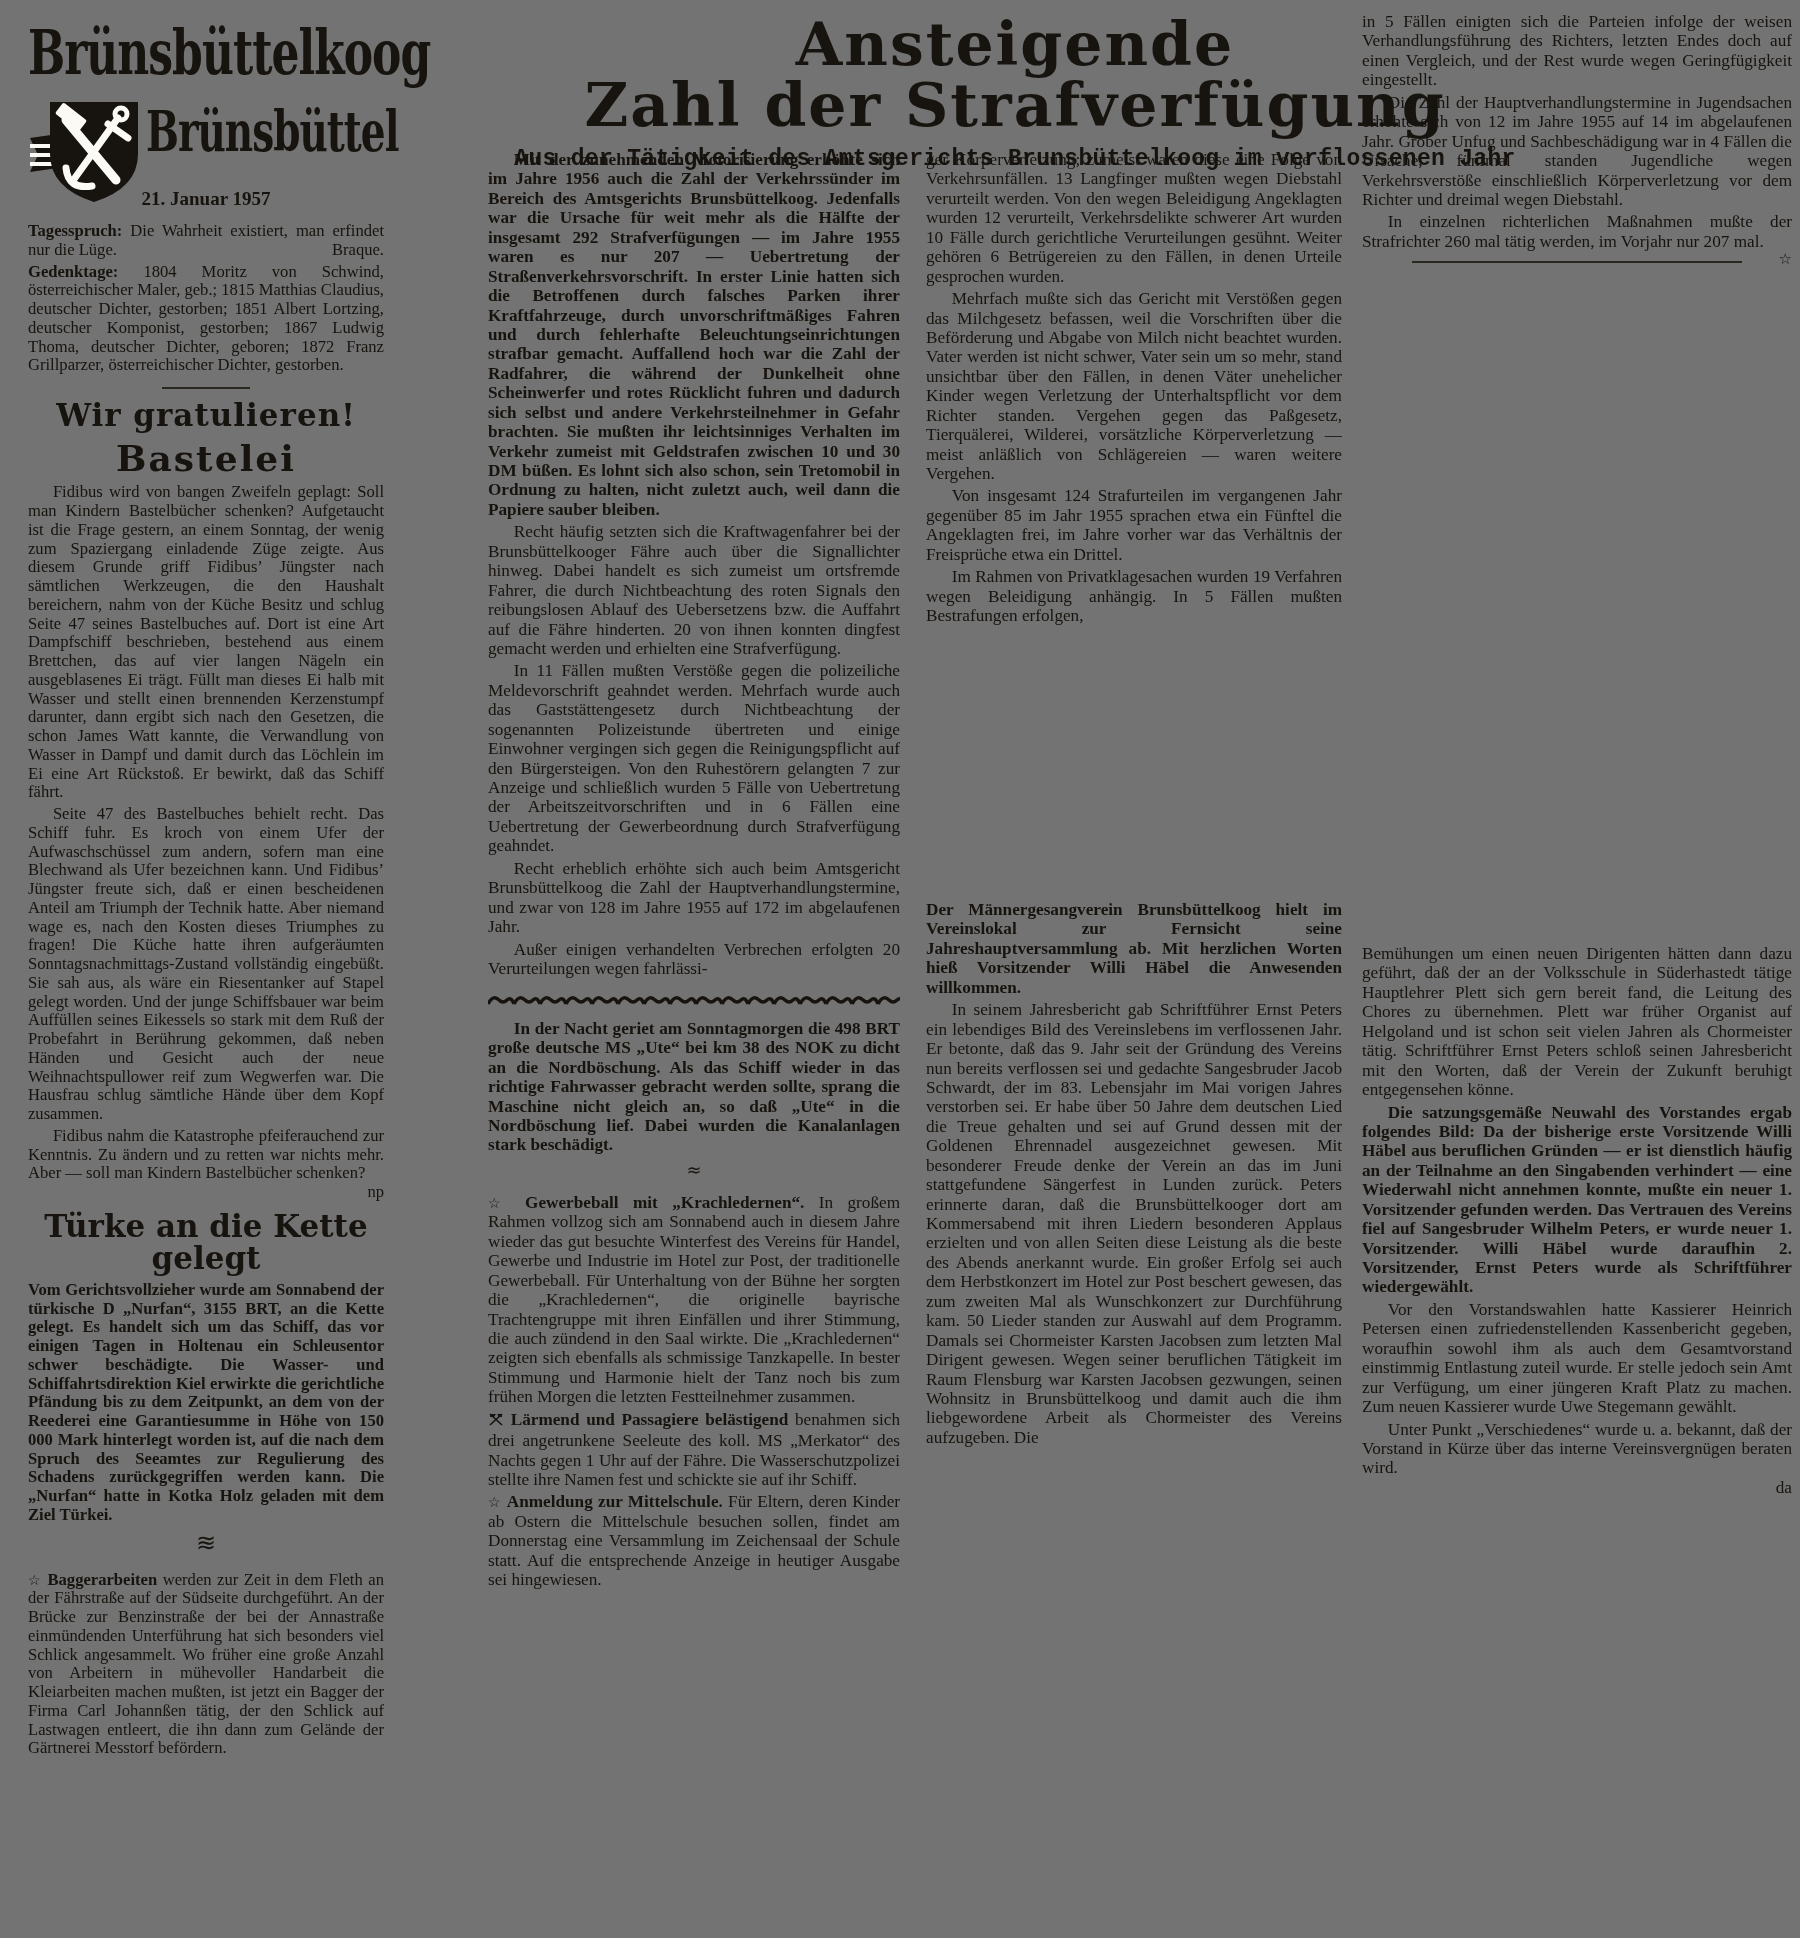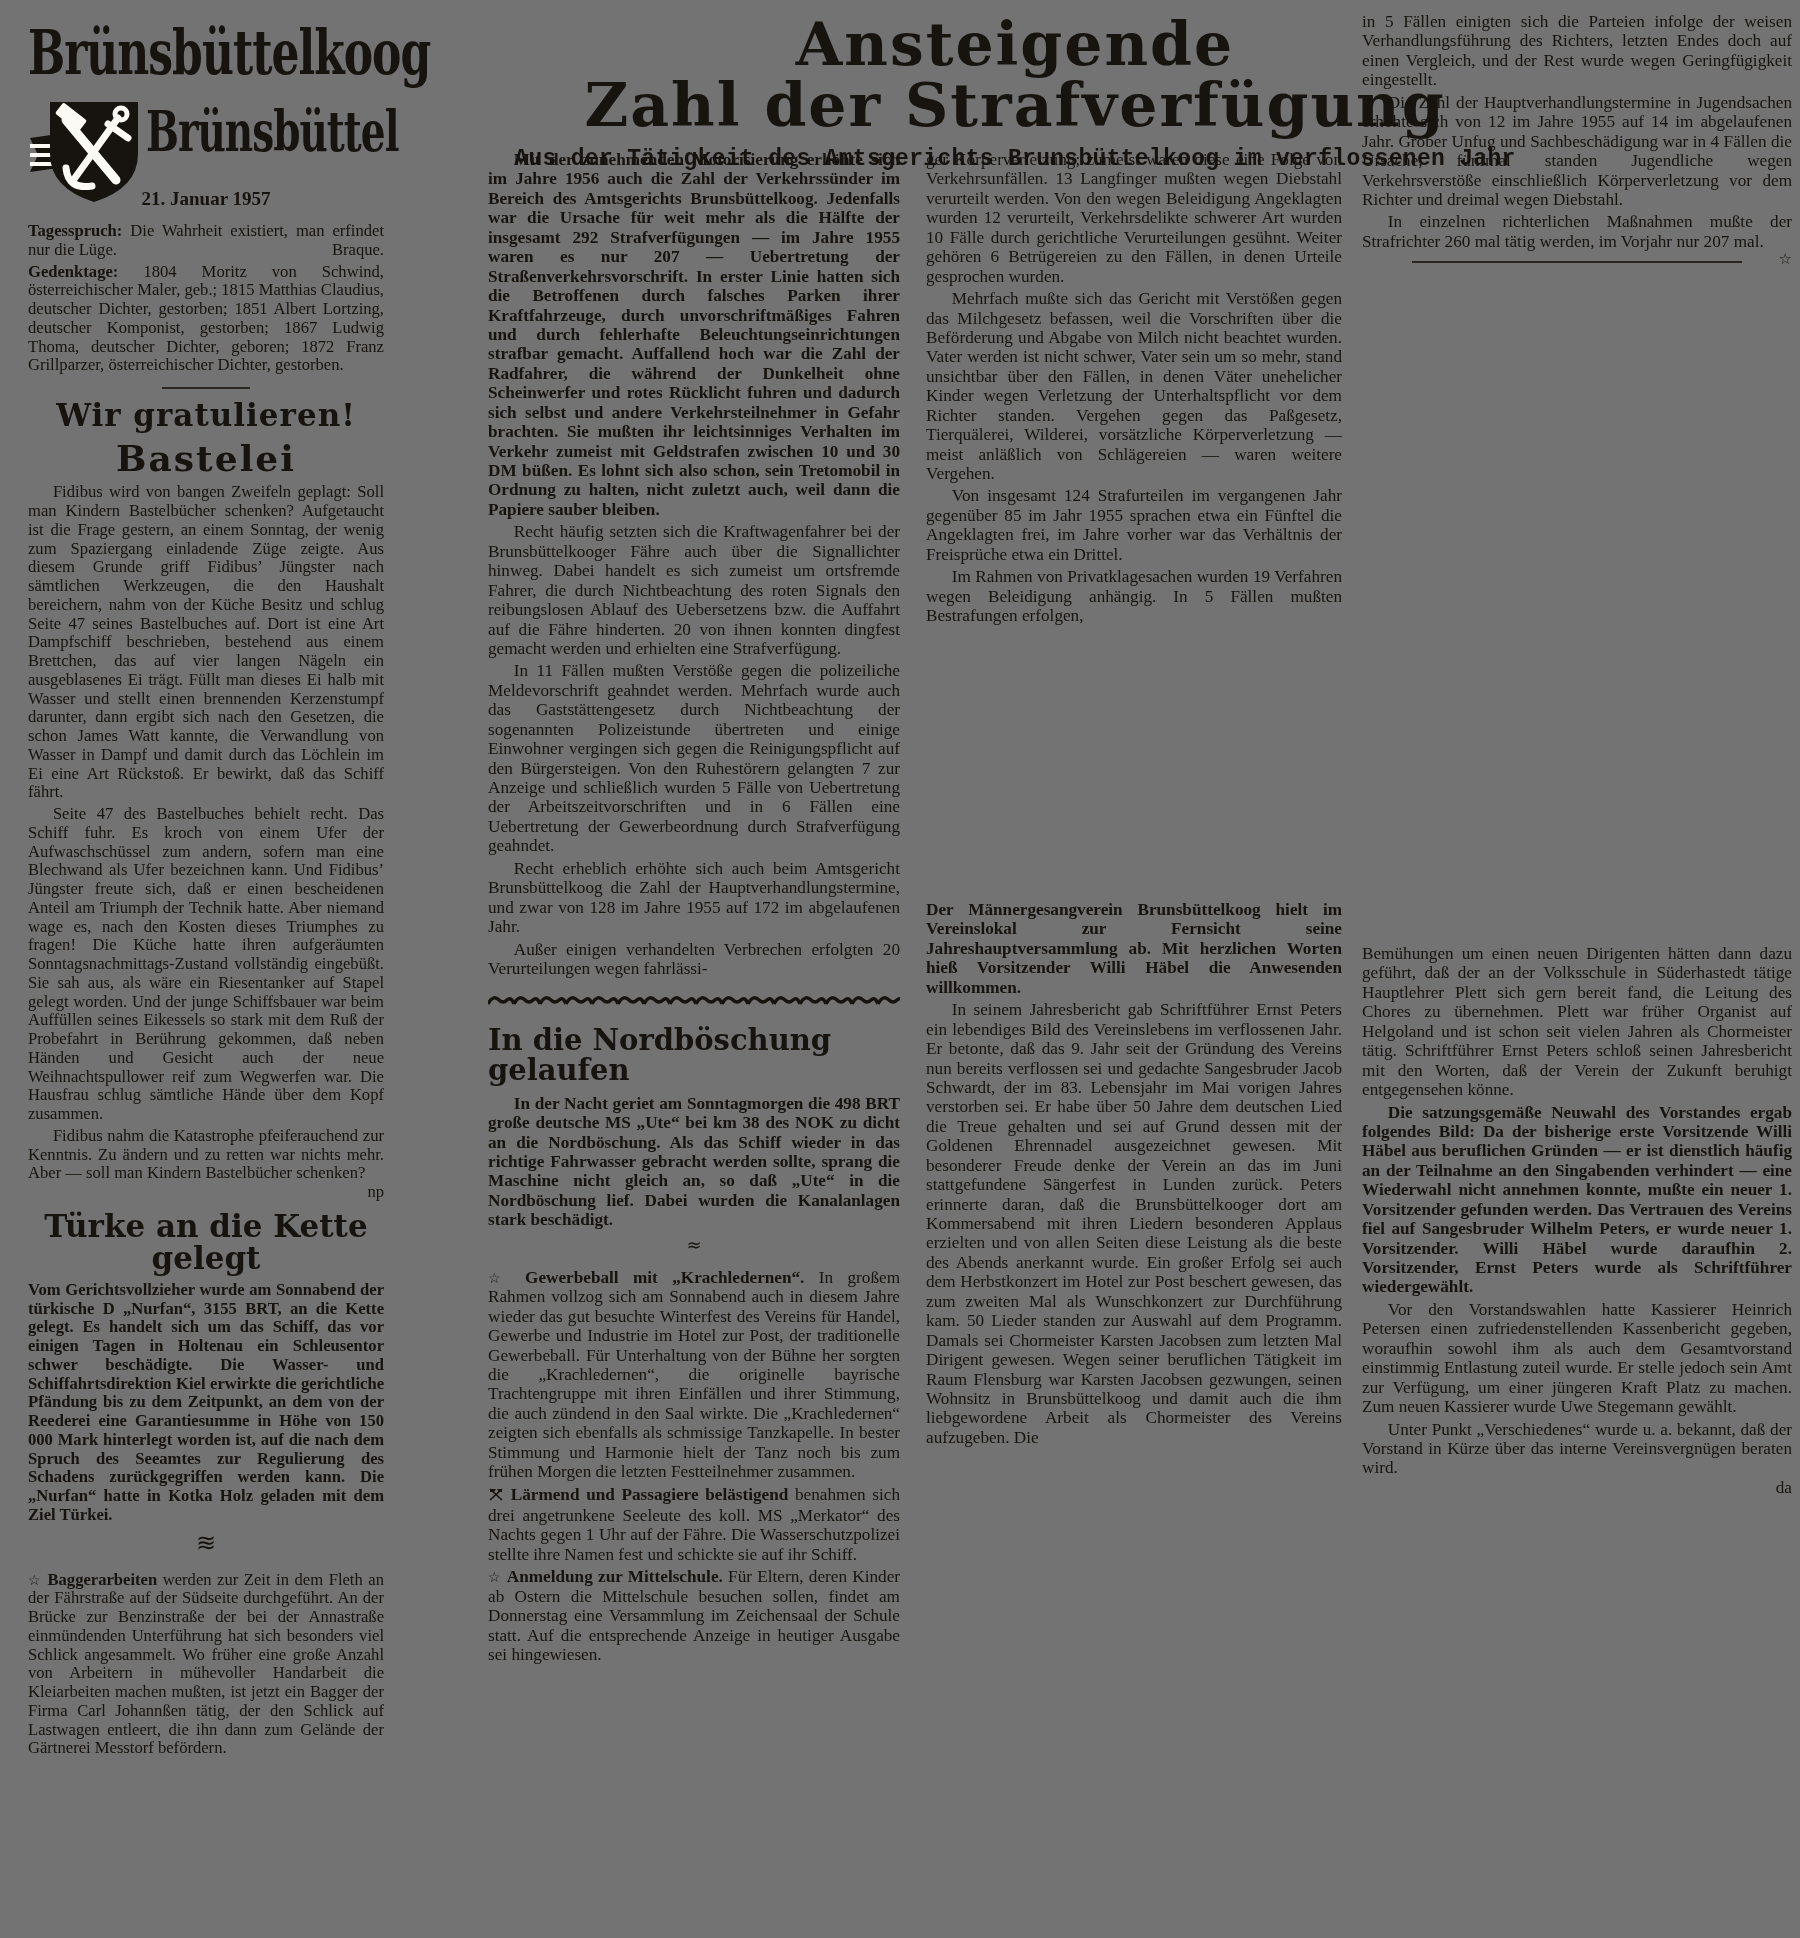--- a/index.html
+++ b/index.html
@@ -113,21 +113,20 @@
     <div class="waveline">
       <svg width="412" height="18" viewBox="0 0 412 18">
         <defs>
           <pattern id="wv" width="26" height="18" patternUnits="userSpaceOnUse">
             <path d="M0 12 Q5 2 11 8 Q15 12 19 8 Q23 4 26 12" stroke="#17130e" stroke-width="3.4" fill="none"></path>
           </pattern>
         </defs>
         <rect width="412" height="18" fill="url(#wv)"></rect>
       </svg>
     </div>
-    <h2 class="hSec hNord">In die Nordböschung gelaufen</h2>
     <p class="boldp">In der Nacht geriet am Sonntagmorgen die 498 BRT große deutsche MS „Ute“ bei km 38 des NOK zu dicht an die Nordböschung. Als das Schiff wieder in das richtige Fahrwasser gebracht werden sollte, sprang die Maschine nicht gleich an, so daß „Ute“ in die Nordböschung lief. Dabei wurden die Kanalanlagen stark beschädigt.</p>
     <div class="wave-sm" style="font-size:18px;">≈</div>
     <p class="noind" style="margin-top:14px;"><span class="star">☆</span> <b>Gewerbeball mit „Krachledernen“.</b> <span>In großem Rahmen vollzog sich am Sonnabend auch in diesem Jahre wieder das gut besuchte Winterfest des Vereins für Handel, Gewerbe und Industrie im Hotel zur Post, der traditionelle Gewerbeball. Für Unterhaltung von der Bühne her sorgten die „Krachledernen“, die originelle bayrische Trachtengruppe mit ihren Einfällen und ihrer Stimmung, die auch zündend in den Saal wirkte. Die „Krachledernen“ zeigten sich ebenfalls als schmissige Tanzkapelle. In bester Stimmung und Harmonie hielt der Tanz noch bis zum frühen Morgen die letzten Festteilnehmer zusammen.</span></p>
     <p class="noind"><span class="flagsvg"><svg width="16" height="15" viewBox="0 0 16 15">
             <g stroke="#17130e" stroke-width="1.6">
               <line x1="2" y1="2" x2="14" y2="13"></line>
               <line x1="14" y1="2" x2="2" y2="13"></line>
             </g>
             <polygon points="2,2 8,2 6,5 2,5" fill="#17130e"></polygon>
             <polygon points="14,2 9,2 11,5 14,5" fill="#17130e"></polygon>

